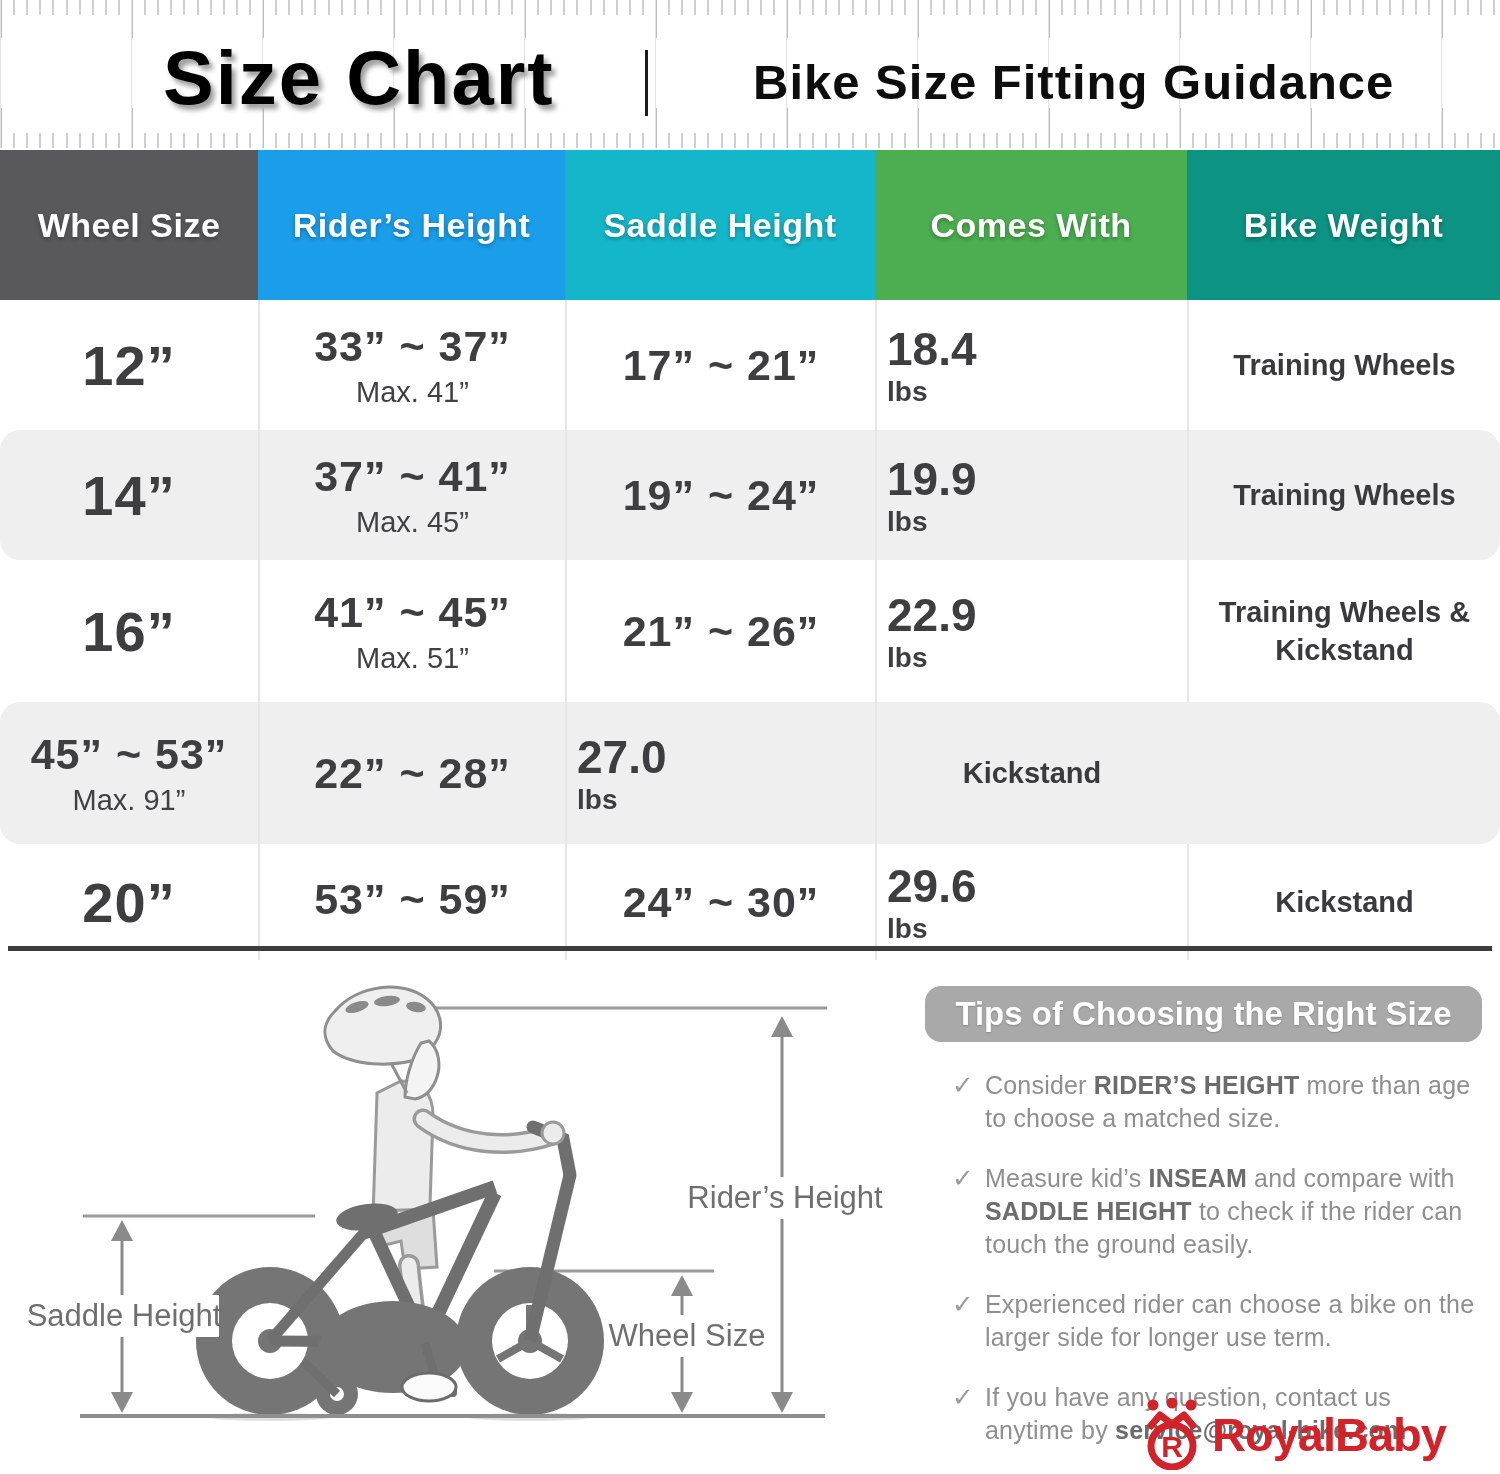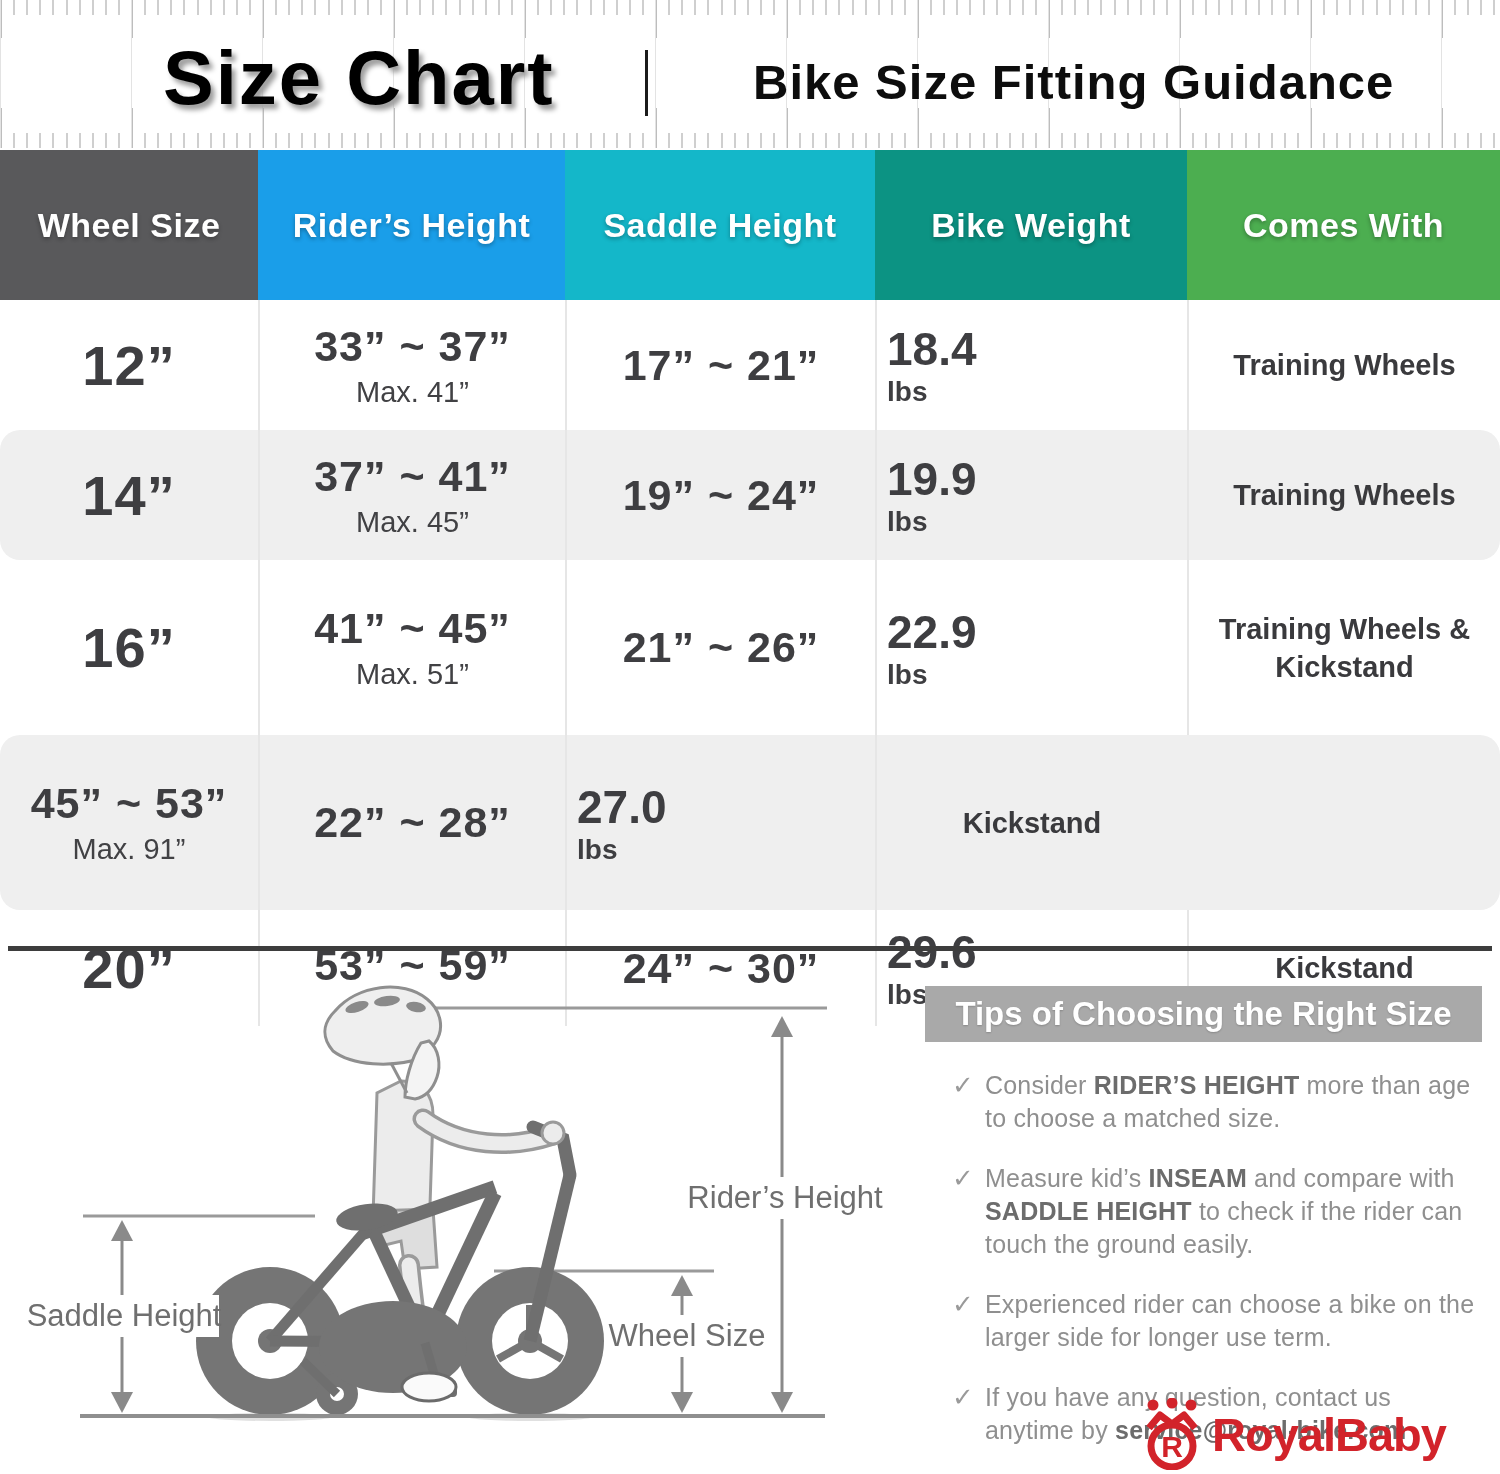--- a/index.html
+++ b/index.html
@@ -31,21 +31,21 @@
             letter-spacing:1px;z-index:2;}
 
   
   .size-table{position:absolute;top:150px;left:0;width:1500px;}
   .thead,.tr{display:grid;grid-template-columns:258px 307px 310px 312px 313px;}
   .thead{height:150px;}
   .th{display:flex;align-items:center;justify-content:center;color:#fff;font-size:34px;
       font-weight:bold;letter-spacing:.5px;text-shadow:0 2px 4px rgba(0,0,0,.30);}
   .c0{background:#59595b}.c1{background:#1a9ee9}.c2{background:#14b7c9}
   .c3{background:#0c9383}.c4{background:#4cae50}
-  .r1,.r2{height:130px}.r3,.r4{height:175px}.r5{height:116px}
+  .r1,.r2{height:130px}.r3,.r4{height:142px}.r5{height:116px}
   .alt{background:#efefef;border-radius:20px;}
   .td{display:flex;flex-direction:column;align-items:center;justify-content:center;min-width:0;}
   .td+.td{border-left:2px solid #e6e6e6;}
   .wheel{font-size:56px;font-weight:bold;letter-spacing:1px;color:#3e3e41;}
   .range{font-size:43px;font-weight:bold;letter-spacing:1px;color:#3e3e41;}
   .max{font-size:29px;margin-top:5px;color:#414144;}
   .weight-wrap{flex-direction:column;align-items:baseline;}
   .num{font-size:46px;font-weight:bold;color:#3e3e41;}
   .unit{font-size:28px;font-weight:bold;margin-left:10px;color:#3e3e41;}
   .comes{font-size:29px;font-weight:bold;text-align:center;line-height:38px;padding:6px 14px;color:#3a3a3d;}
@@ -55,21 +55,21 @@
   .diagram{position:absolute;left:25px;top:975px;width:860px;height:470px;}
   .diagram text{font-family:"Liberation Sans",sans-serif;}
   .refline{stroke:#9a9a9a;stroke-width:3;}
   .dim{stroke:#8a8a8a;stroke-width:3;}
   .dimhead{fill:#8a8a8a;}
   .labelbg{fill:#ffffff;}
   .dimlabel{font-size:31px;fill:#6f6f6f;}
 
   
   .tips{position:absolute;left:925px;top:986px;width:557px;}
-  .tips-header{height:56px;background:#a9a9a9;border-radius:0;display:flex;align-items:center;
+  .tips-header{height:56px;background:#a9a9a9;border-radius:16px;display:flex;align-items:center;
                justify-content:center;color:#fff;font-size:33px;font-weight:bold;
                text-shadow:0 1px 2px rgba(0,0,0,.2);}
   .tip{display:grid;grid-template-columns:33px 1fr;margin-top:27px;padding-left:27px;}
   .tip-check{font-size:26px;color:#9a9a9a;line-height:33px;}
   .tip-text{font-size:25px;line-height:33px;color:#8f8f8f;letter-spacing:.2px;}
   .tip-text .b{font-weight:bold;color:#6c6c6c;}
 
   
   .brand{position:absolute;left:1140px;top:1398px;display:flex;align-items:center;gap:8px;}
   .brand-name{font-size:47px;font-weight:bold;color:#d2232a;letter-spacing:-1px;}
@@ -85,22 +85,22 @@
     <div class="title">Size Chart</div>
     <div class="sep"></div>
     <div class="subtitle">Bike Size Fitting Guidance</div>
   </div>
 
   <div class="size-table">
     <div class="thead">
       <div class="th c0">Wheel Size</div>
       <div class="th c1">Rider’s Height</div>
       <div class="th c2">Saddle Height</div>
+      <div class="th c4">Comes With</div>
       <div class="th c3">Bike Weight</div>
-      <div class="th c4">Comes With</div>
     </div>
 
     <div class="tr r1">
       <div class="td wheel">12”</div>
       <div class="td">
         <div class="range">33” ~ 37”</div>
         <div class="max">Max. 41”</div>
       </div>
       <div class="td">
           <div class="range">17” ~ 21”</div>

